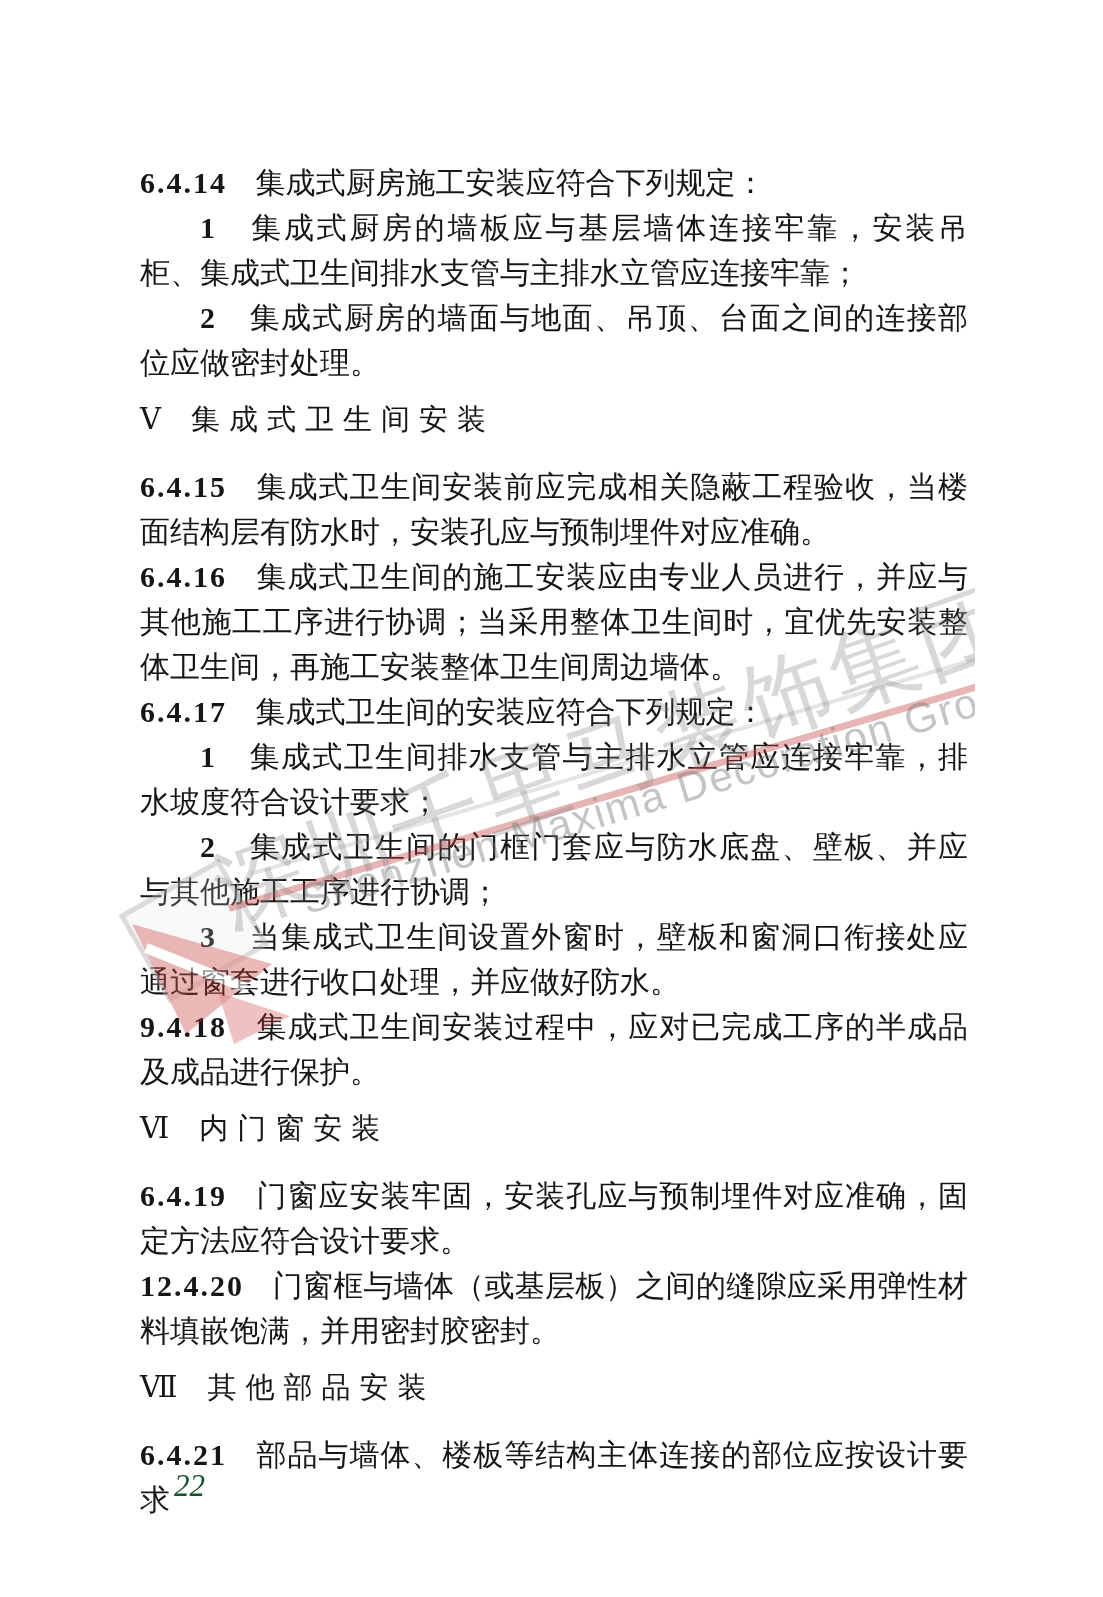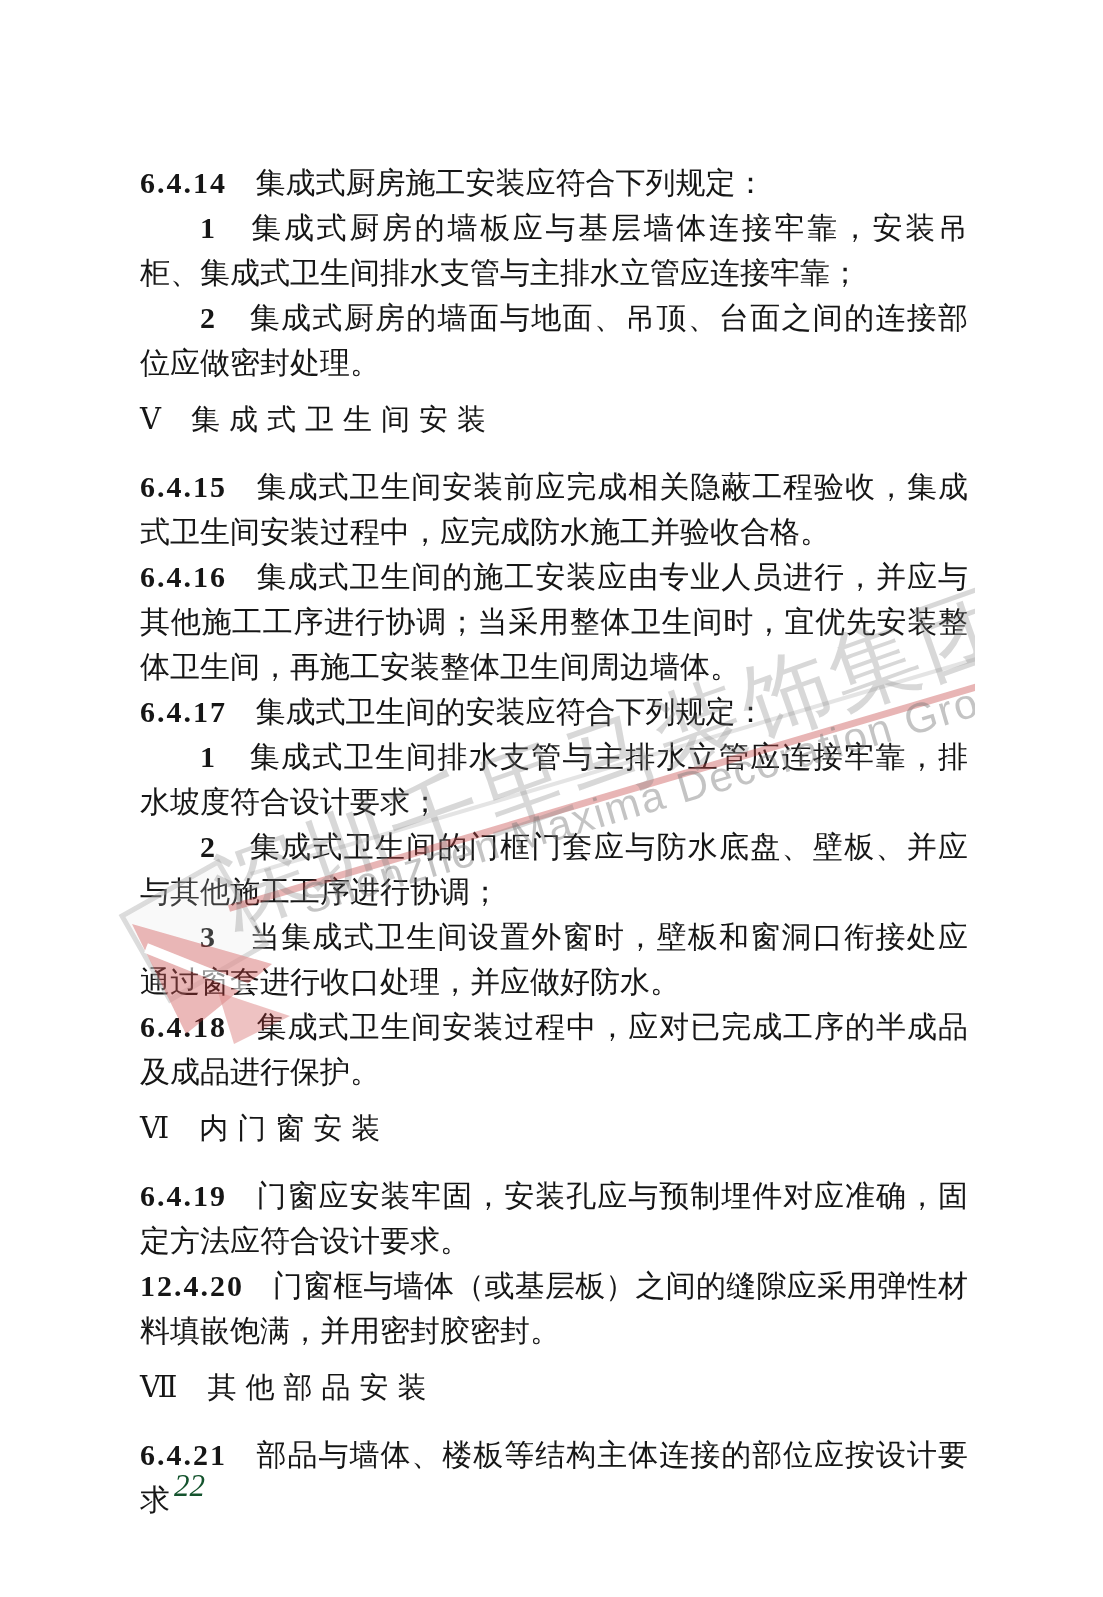--- a/index.html
+++ b/index.html
@@ -118,33 +118,33 @@
 
   <div class="content">
   <p class="para clause"><b class="num">6.4.14</b><span class="txt">集成式厨房施工安装应符合下列规定：</span></p>
 
   <p class="para item"><b class="num">1</b><span class="txt">集成式厨房的墙板应与基层墙体连接牢靠，安装吊柜、集成式卫生间排水支管与主排水立管应连接牢靠；</span></p>
 
   <p class="para item"><b class="num">2</b><span class="txt">集成式厨房的墙面与地面、吊顶、台面之间的连接部位应做密封处理。</span></p>
 
   <h3 class="heading"><span class="num">Ⅴ</span><span class="txt">集成式卫生间安装</span></h3>
 
-  <p class="para clause"><b class="num">6.4.15</b><span class="txt">集成式卫生间安装前应完成相关隐蔽工程验收，集成式卫生间安装过程中，应完成防水施工并验收合格。</span></p>
+  <p class="para clause"><b class="num">6.4.15</b><span class="txt">集成式卫生间安装前应完成相关隐蔽工程验收，当楼面结构层有防水时，安装孔应与预制埋件对应准确。</span></p>
 
   <p class="para clause"><b class="num">6.4.16</b><span class="txt">集成式卫生间的施工安装应由专业人员进行，并应与其他施工工序进行协调；当采用整体卫生间时，宜优先安装整体卫生间，再施工安装整体卫生间周边墙体。</span></p>
 
   <p class="para clause"><b class="num">6.4.17</b><span class="txt">集成式卫生间的安装应符合下列规定：</span></p>
 
   <p class="para item"><b class="num">1</b><span class="txt">集成式卫生间排水支管与主排水立管应连接牢靠，排水坡度符合设计要求；</span></p>
 
   <p class="para item"><b class="num">2</b><span class="txt">集成式卫生间的门框门套应与防水底盘、壁板、并应与其他施工工序进行协调；</span></p>
 
   <p class="para item"><b class="num">3</b><span class="txt">当集成式卫生间设置外窗时，壁板和窗洞口衔接处应通过窗套进行收口处理，并应做好防水。</span></p>
 
-  <p class="para clause"><b class="num">6.4.18</b><span class="txt">集成式卫生间安装过程中，应对已完成工序的半成品及成品进行保护。</span></p>
+  <p class="para clause"><b class="num">9.4.18</b><span class="txt">集成式卫生间安装过程中，应对已完成工序的半成品及成品进行保护。</span></p>
 
   <h3 class="heading"><span class="num">Ⅵ</span><span class="txt">内门窗安装</span></h3>
 
   <p class="para clause"><b class="num">6.4.19</b><span class="txt">门窗应安装牢固，安装孔应与预制埋件对应准确，固定方法应符合设计要求。</span></p>
 
   <p class="para clause"><b class="num">12.4.20</b><span class="txt">门窗框与墙体（或基层板）之间的缝隙应采用弹性材料填嵌饱满，并用密封胶密封。</span></p>
 
   <h3 class="heading"><span class="num">Ⅶ</span><span class="txt">其他部品安装</span></h3>
 
   <p class="para clause"><b class="num">6.4.21</b><span class="txt">部品与墙体、楼板等结构主体连接的部位应按设计要求</span></p>

